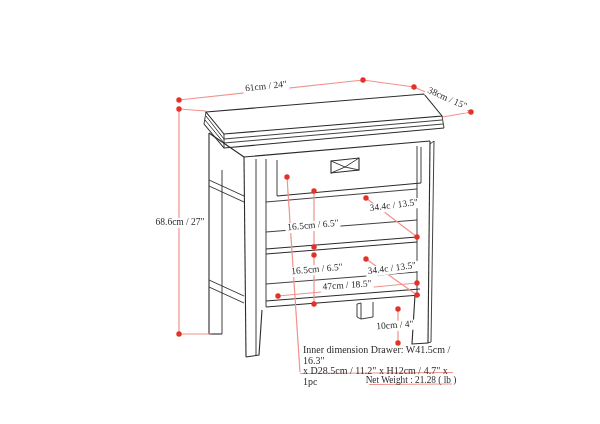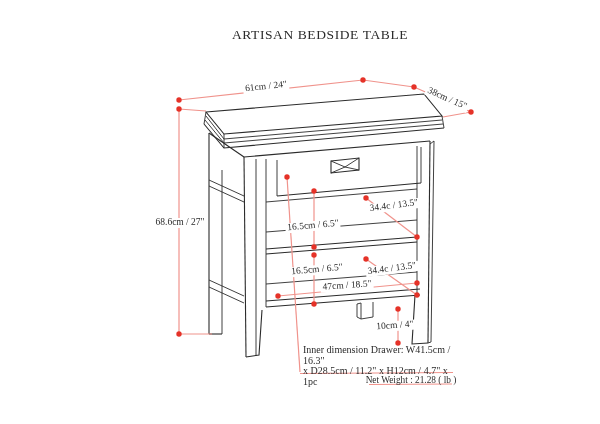--- a/index.html
+++ b/index.html
@@ -170,21 +170,20 @@
       <circle class="dot" cx="398" cy="309" r="2.7"></circle>
       <circle class="dot" cx="398" cy="343" r="2.7"></circle>
     </g>
 
     <g>
       <line class="red" x1="300" y1="373.5" x2="453" y2="372.5"></line>
       <line class="red" x1="369" y1="384.5" x2="452" y2="384"></line>
     </g>
   </svg>
 
-  <div class="title">ARTISAN BEDSIDE TABLE</div>
 
   <div class="lbl r-6" style="left:266px;top:87px;">61cm / 24"</div>
   <div class="lbl r24" style="left:447px;top:99px;">38cm / 15"</div>
   <div class="lbl" style="left:180px;top:223px;">68.6cm / 27"</div>
   <div class="lbl r-5" style="left:313px;top:226px;">16.5cm / 6.5"</div>
   <div class="lbl r-5" style="left:317px;top:270px;">16.5cm / 6.5"</div>
   <div class="lbl r-7" style="left:394px;top:206px;">34.4c / 13.5"</div>
   <div class="lbl r-7" style="left:392px;top:269px;">34.4c / 13.5"</div>
   <div class="lbl r-4" style="left:347px;top:286px;">47cm / 18.5"</div>
   <div class="lbl r-4" style="left:395px;top:326px;">10cm / 4"</div>

